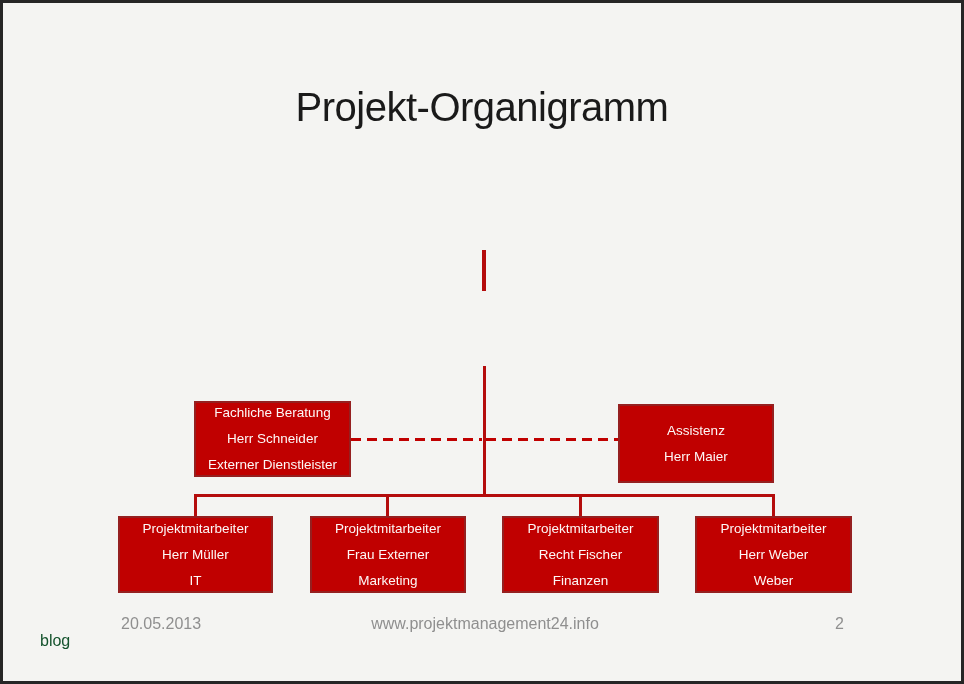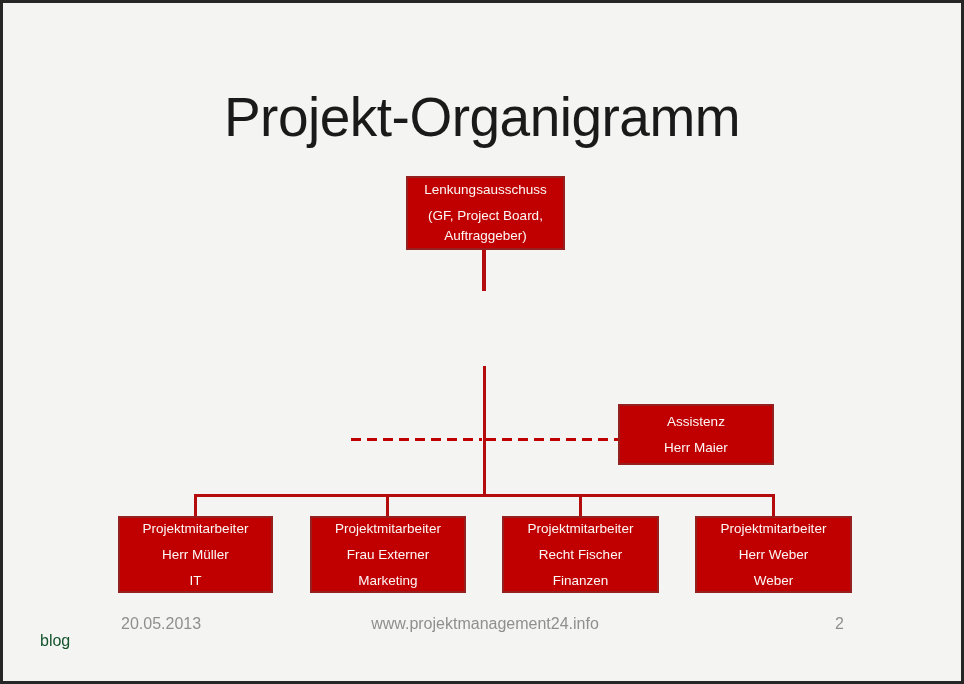--- a/index.html
+++ b/index.html
@@ -18,21 +18,21 @@
     overflow: hidden;
   }
   .slide { position: absolute; inset: 0; }
 
   .title {
     position: absolute;
     top: 82px;
     left: 0;
     width: 100%;
     text-align: center;
-    font-size: 55px;
+    font-size: 40px;
     letter-spacing: -0.5px;
     color: #1a1a1a;
     font-weight: 400;
   }
 
   .node {
     position: absolute;
     box-sizing: border-box;
     background: #c00000;
     border: 2px solid #952020;
@@ -49,21 +49,21 @@
     margin: 3px 0;
     line-height: 20px;
     white-space: nowrap;
   }
   .node p.wrap { white-space: normal; }
 
   
   .n-lenkung      { left: 403px; top: 173px; width: 159px; height: 74px; }
   .n-leiter       { left: 403px; top: 288px; width: 159px; height: 75px; }
   .n-beratung     { left: 191px; top: 398px; width: 157px; height: 76px; }
-  .n-assistenz    { left: 615px; top: 401px; width: 156px; height: 61px; }
+  .n-assistenz    { left: 615px; top: 401px; width: 156px; height: 79px; }
   .n-pm1          { left: 115px; top: 513px; width: 155px; height: 77px; }
   .n-pm2          { left: 307px; top: 513px; width: 156px; height: 77px; }
   .n-pm3          { left: 499px; top: 513px; width: 157px; height: 77px; }
   .n-pm4          { left: 692px; top: 513px; width: 157px; height: 77px; }
 
   
   .conn { position: absolute; background: #b40c0c; }
   .c-v1     { left: 479px; top: 247px; width: 4px;  height: 41px; }
   .c-trunk  { left: 480px; top: 363px; width: 3px;  height: 131px; }
   .c-hbar   { left: 191px; top: 491px; width: 581px; height: 3px; }
@@ -107,26 +107,27 @@
     <div class="conn c-v1"></div>
     <div class="conn c-trunk"></div>
     <div class="conn c-hbar"></div>
     <div class="conn c-drop1"></div>
     <div class="conn c-drop2"></div>
     <div class="conn c-drop3"></div>
     <div class="conn c-drop4"></div>
     <div class="dash d-left"></div>
     <div class="dash d-right"></div>
 
-    <div class="node n-lenkung">
-      <p>Lenkungsausschuss</p>
-      <p class="wrap">(GF, Project Board, Auftraggeber)</p>
-    </div>
 
 
+    <div class="node n-beratung">
+      <p>Fachliche Beratung</p>
+      <p>Herr Schneider</p>
+      <p>Externer Dienstleister</p>
+    </div>
 
     <div class="node n-assistenz">
       <p>Assistenz</p>
       <p>Herr Maier</p>
     </div>
 
     <div class="node n-pm1">
       <p>Projektmitarbeiter</p>
       <p>Herr Müller</p>
       <p>IT</p>

